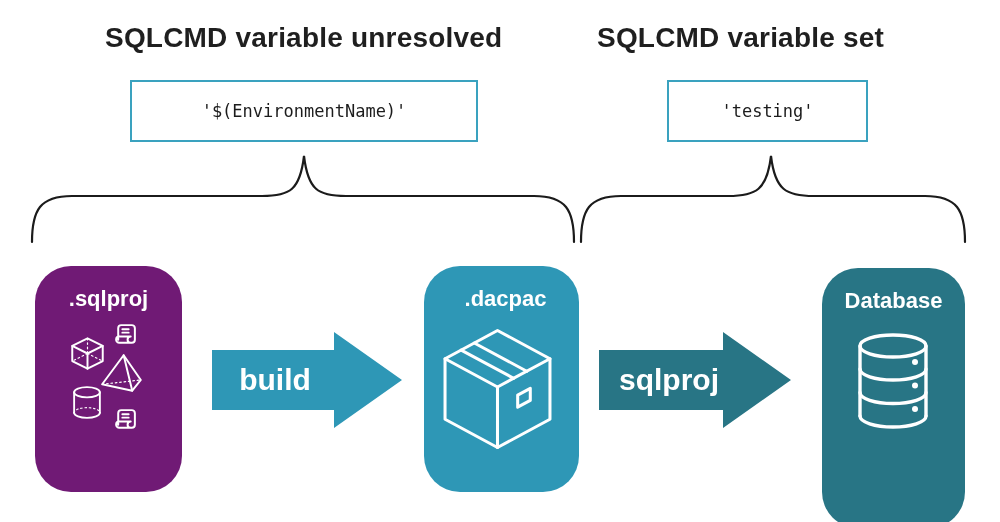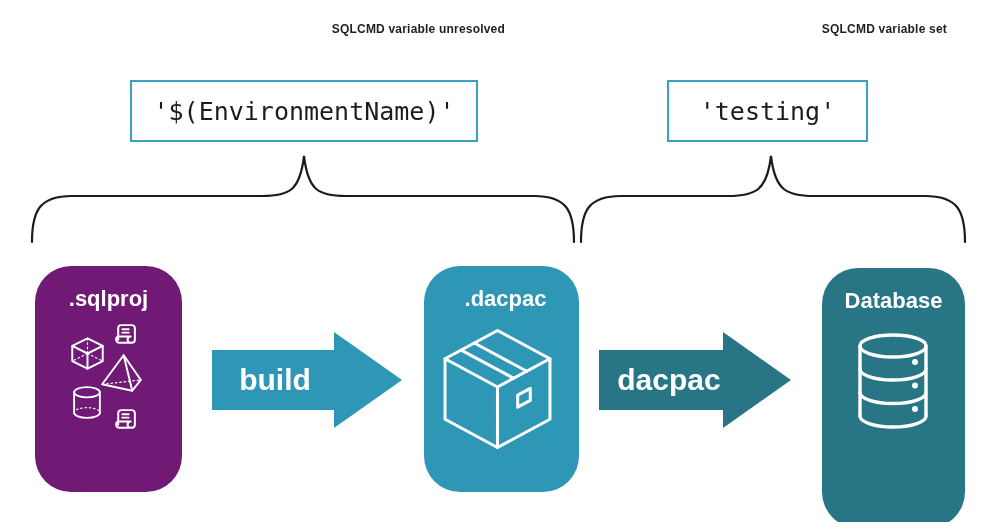--- a/index.html
+++ b/index.html
@@ -1,26 +1,26 @@
 <!DOCTYPE html>
 <html><head>
 <meta charset="utf-8">
 <style>
   html,body{margin:0;padding:0;background:#fff;}
   .canvas{position:relative;width:1000px;height:522px;background:#ffffff;overflow:hidden;
           font-family:"Liberation Sans",sans-serif;}
-  .heading{position:absolute;top:22px;font-weight:bold;font-size:12px;color:#1f1f1f;
-           text-align:right;letter-spacing:.2px;}
+  .heading{position:absolute;top:22px;font-weight:bold;font-size:28px;color:#1f1f1f;
+           text-align:left;letter-spacing:.2px;}
   #heading-left{left:105px;width:400px;}
   #heading-right{left:597px;width:350px;}
   .code-box{position:absolute;top:80px;height:62px;border:2.5px solid #3aa2bf;background:#fff;
             box-sizing:border-box;display:flex;align-items:center;justify-content:center;}
   #code-box-left{left:130px;width:348px;}
   #code-box-right{left:667px;width:201px;}
-  .code{font-family:"DejaVu Sans Mono","Liberation Mono",monospace;font-size:25px;color:#1c1c1c;}
+  .code{font-family:"DejaVu Sans Mono","Liberation Mono",monospace;font-size:17px;color:#1c1c1c;}
   .brace-layer{position:absolute;left:0;top:0;width:1000px;height:522px;}
   .card{position:absolute;border-radius:36px;}
   #card-sqlproj{left:35px;top:266px;width:147px;height:226px;background:#701a75;}
   #card-dacpac{left:424px;top:266px;width:147px;height:226px;background:#2e97b6;padding-left:8px;}
   #card-database{left:822px;top:268px;width:143px;height:260px;background:#287585;}
   .card-label{margin-top:20px;text-align:center;color:#ffffff;font-weight:bold;font-size:22px;}
   .icon{position:absolute;}
   .arrow{position:absolute;top:332px;height:96px;}
   #arrow-build{left:212px;width:190px;}
   #arrow-deploy{left:599px;width:192px;}
@@ -115,21 +115,21 @@
         <path d="M20 23.4 L72 51.4 M33 16.4 L85 44.4"></path>
         <polygon points="76,68 88.5,61.3 88.5,73.3 76,80"></polygon>
       </g>
     </svg>
   </div>
 
   <div class="arrow" id="arrow-deploy">
     <svg width="192" height="96" viewBox="0 0 192 96">
       <polygon points="0,18 124,18 124,0 192,48 124,96 124,78 0,78" fill="#287585"></polygon>
     </svg>
-    <span class="arrow-label">dacpac</span>
+    <span class="arrow-label">sqlproj</span>
   </div>
 
   <div class="card" id="card-database">
     <div class="card-label">Database</div>
     <svg class="icon" style="left:33px;top:64px" width="76" height="98" viewBox="0 0 76 96">
       <g fill="none" stroke="#fff" stroke-width="3.4" stroke-linecap="round">
         <ellipse cx="38" cy="13" rx="33" ry="11"></ellipse>
         <path d="M5 13 V83 M71 13 V83"></path>
         <path d="M5 83 A33 11 0 0 0 71 83"></path>
         <path d="M5 36 A33 11 0 0 0 71 36"></path>

